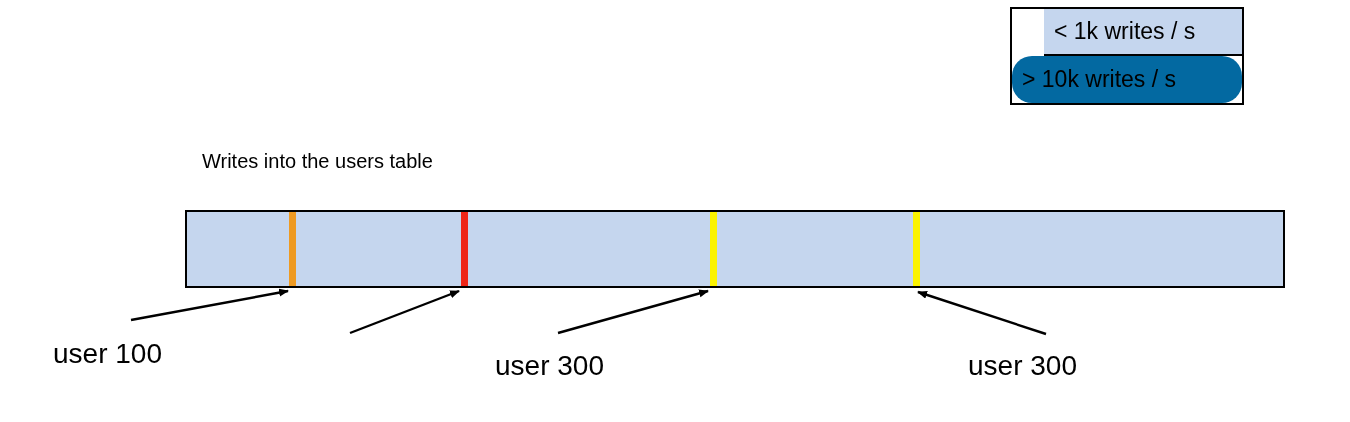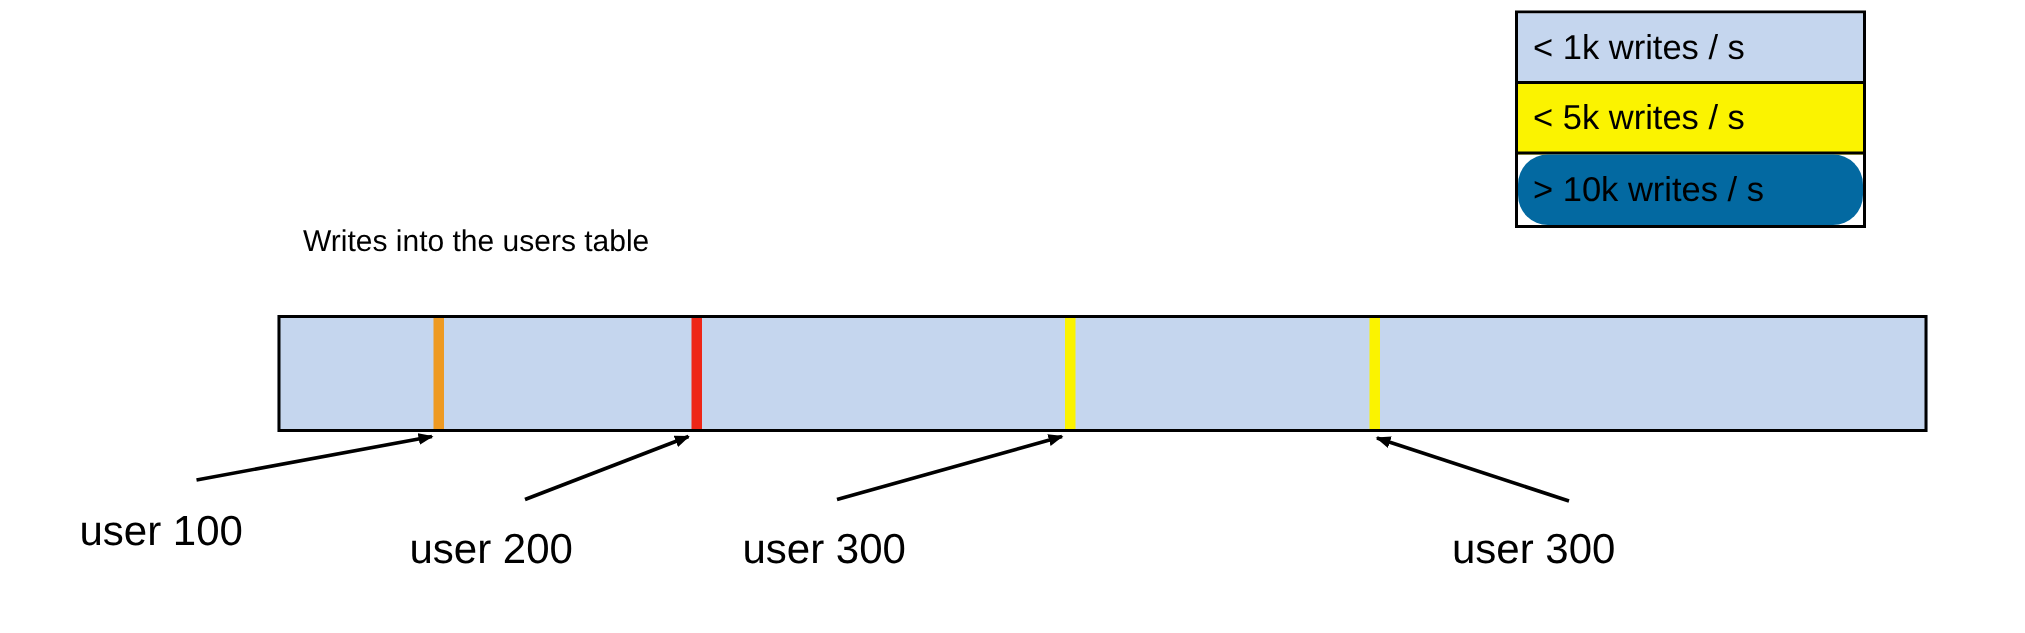--- a/index.html
+++ b/index.html
@@ -90,25 +90,22 @@
     color: #000000;
     white-space: nowrap;
   }
 </style>
 </head>
 <body>
 
 <div id="canvas">
 
   <div class="legend">
-    <div class="legend-row" style="background:#c5d6ee;">
+    <div class="legend-row" style="background:#c5d6ee;margin-left:32px;">
       <span class="legend-label">&lt; 1k writes / s</span>
-    </div>
-    <div class="legend-row" style="background:#fbf300;">
-      <span class="legend-label">&lt; 5k writes / s</span>
     </div>
     <div class="legend-row" style="background:#0369a1;border-radius:20px;">
       <span class="legend-label">&gt; 10k writes / s</span>
     </div>
   </div>
 
   <div class="chart-title">Writes into the users table</div>
 
   <div class="bar">
     <div class="stripe" style="left:102px;  background:#ee9a22;"></div>
@@ -123,17 +120,16 @@
         <path d="M0,0 L10,4 L0,8 z" fill="#000000"></path>
       </marker>
     </defs>
     <line x1="131" y1="320" x2="288" y2="291" stroke="#000000" stroke-width="2.4" marker-end="url(#ah)"></line>
     <line x1="350" y1="333" x2="459" y2="291" stroke="#000000" stroke-width="2.4" marker-end="url(#ah)"></line>
     <line x1="558" y1="333" x2="708" y2="291" stroke="#000000" stroke-width="2.4" marker-end="url(#ah)"></line>
     <line x1="1046" y1="334" x2="918" y2="292" stroke="#000000" stroke-width="2.4" marker-end="url(#ah)"></line>
   </svg>
 
   <div class="point-label" style="left:53px;  top:338px;">user 100</div>
-  <div class="point-label" style="left:273px; top:350px;">user 200</div>
   <div class="point-label" style="left:495px; top:350px;">user 300</div>
   <div class="point-label" style="left:968px; top:350px;">user 300</div>
 
 </div>
 
 </body></html>

